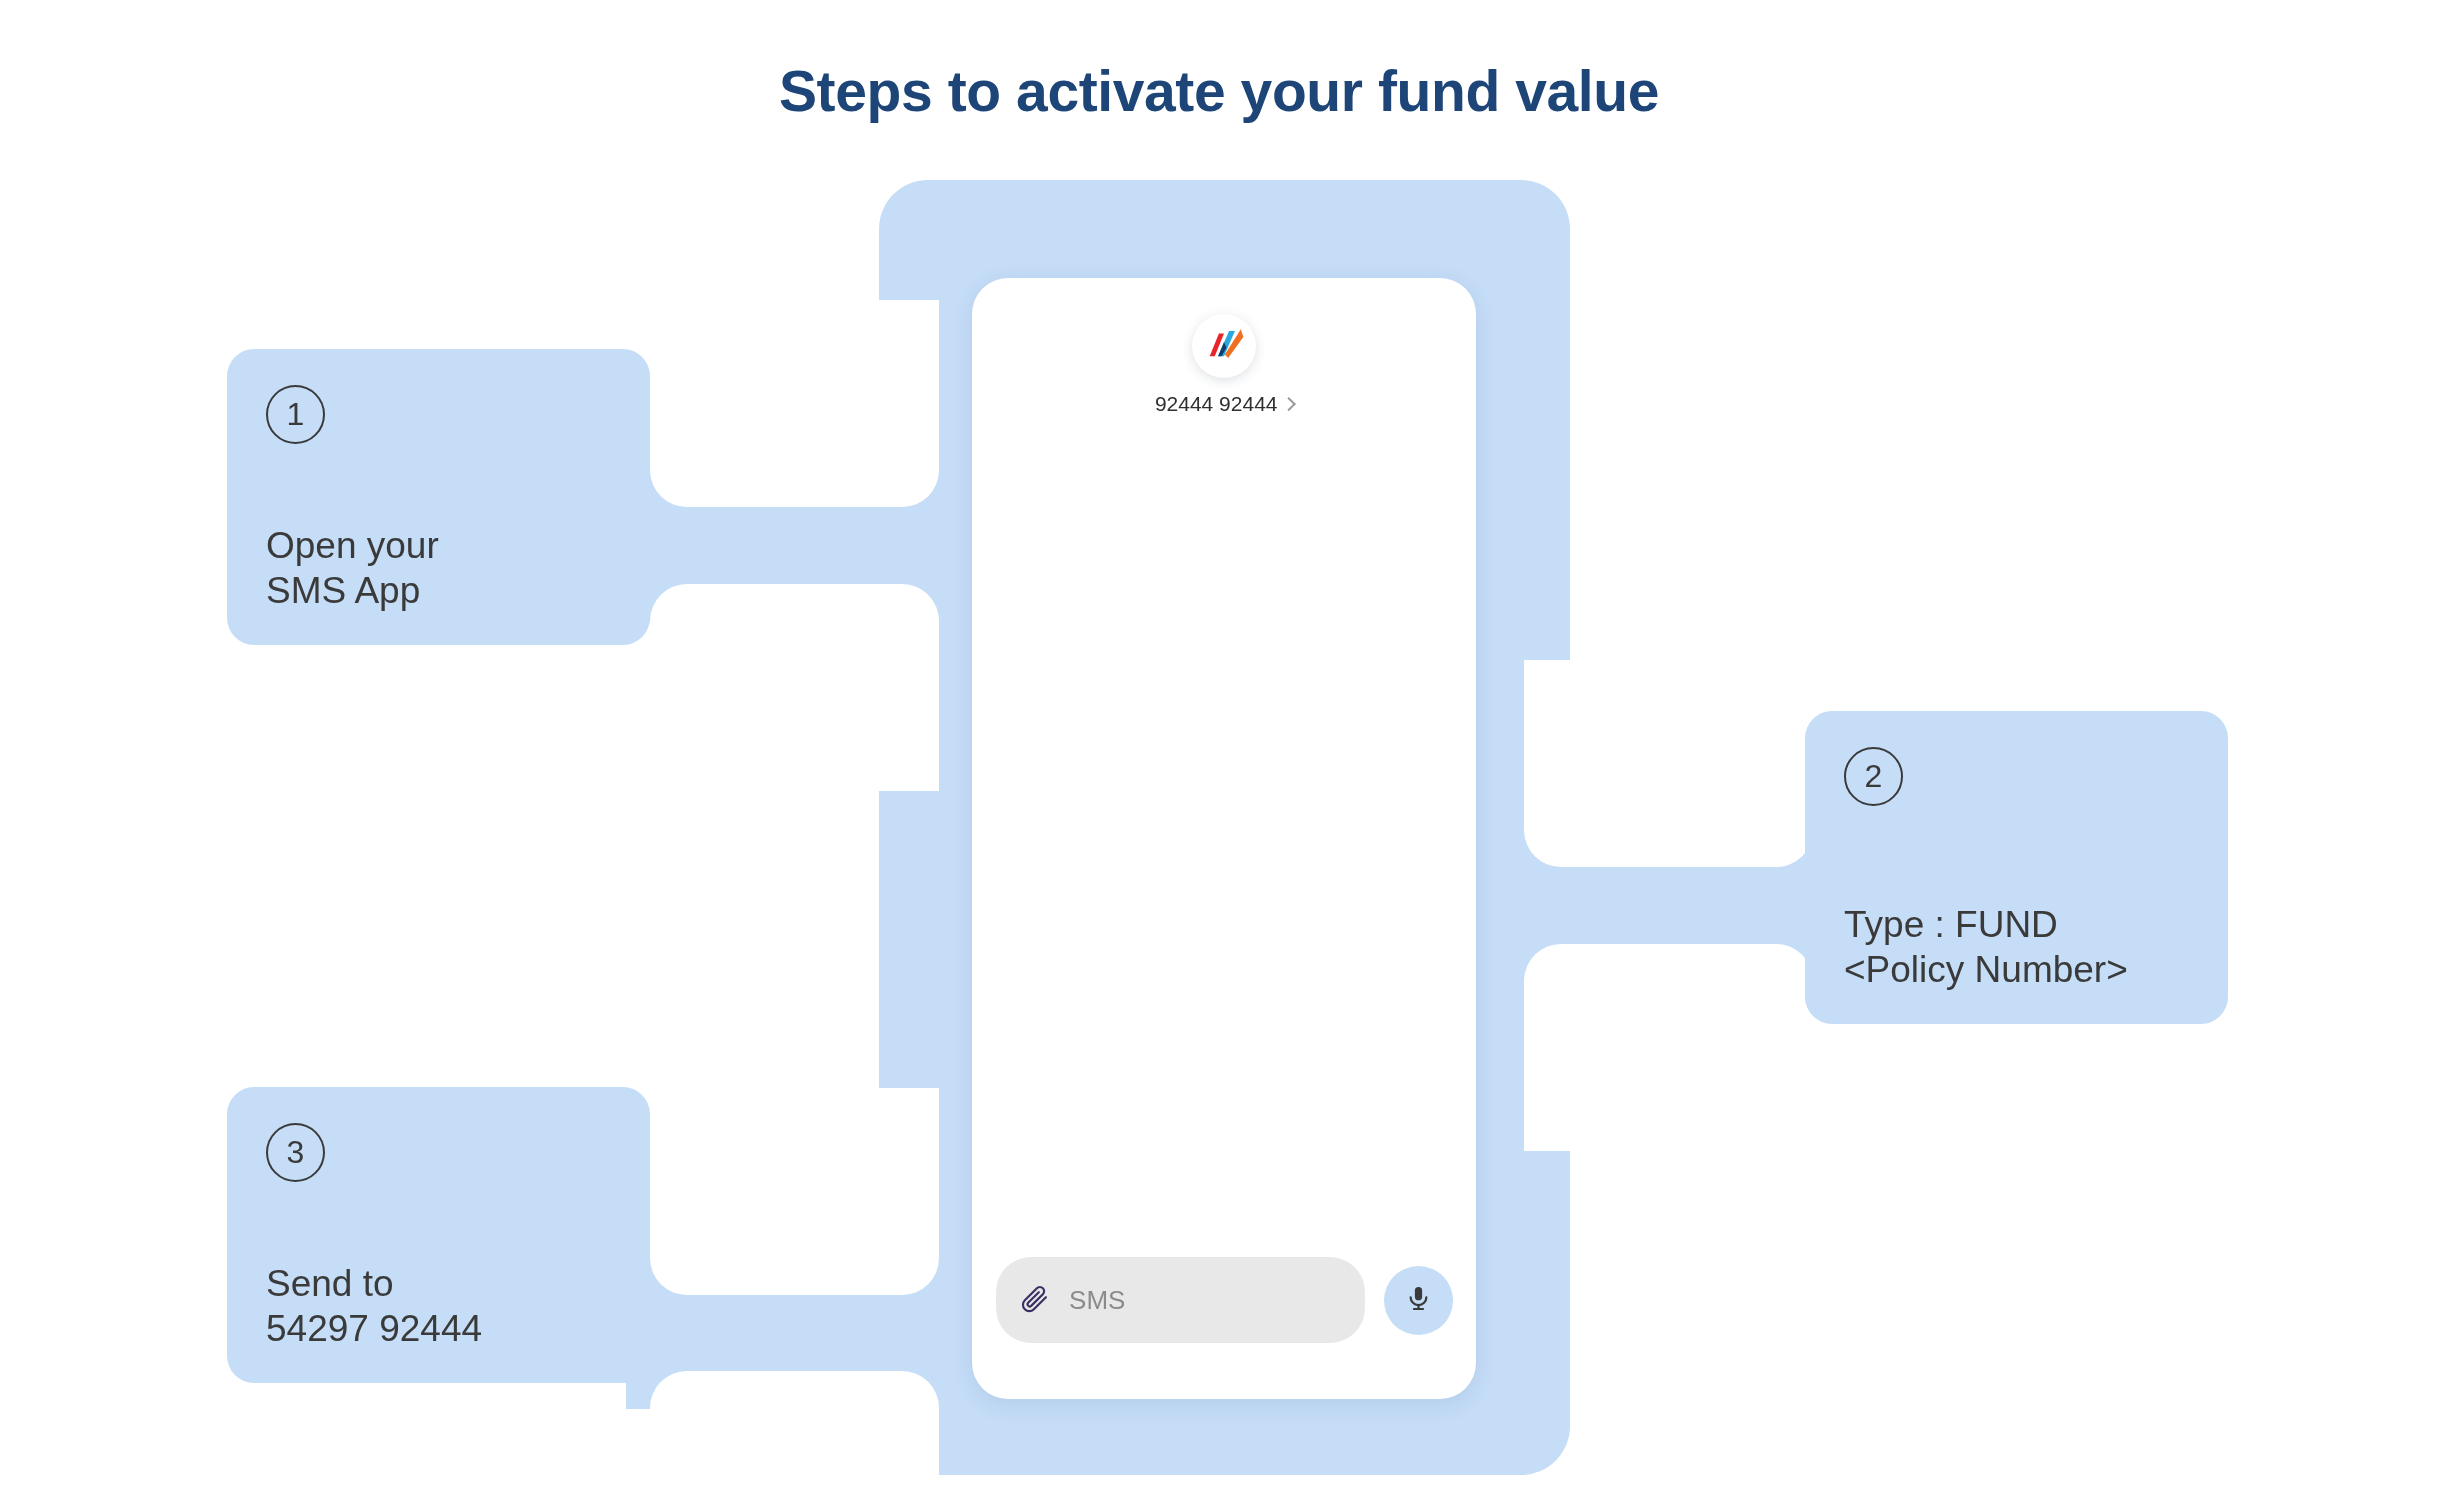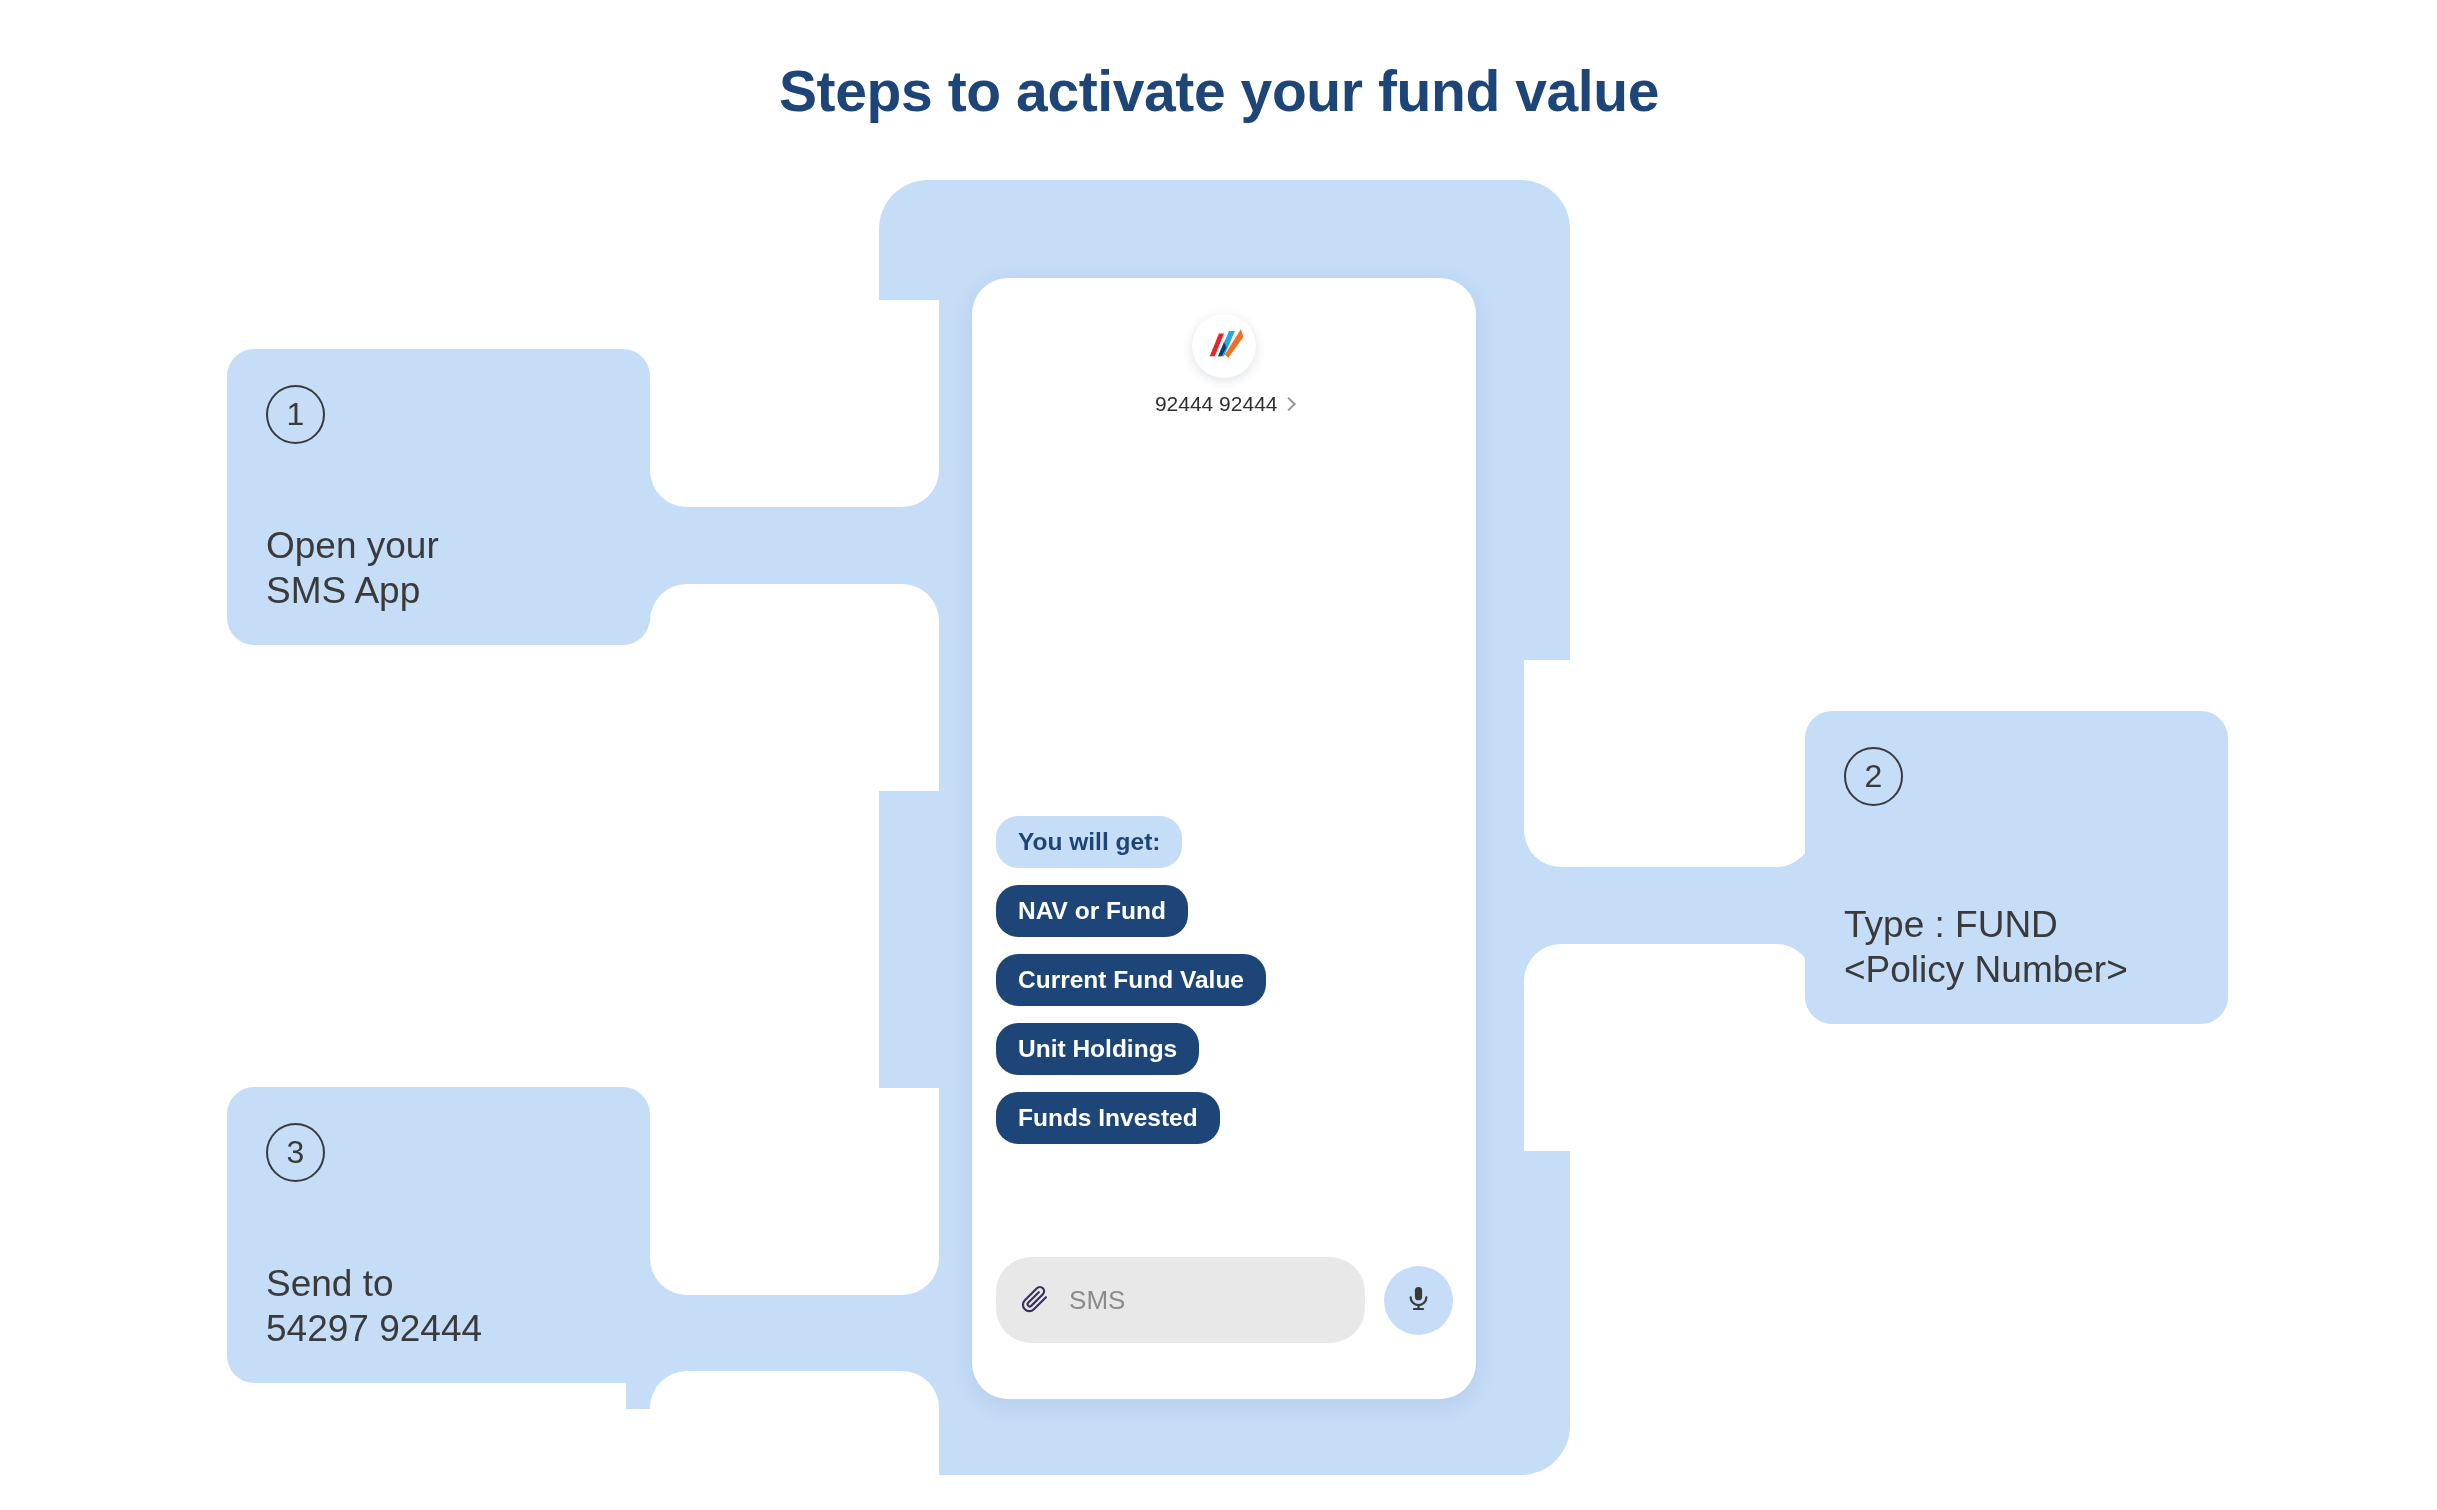--- a/index.html
+++ b/index.html
@@ -249,27 +249,20 @@
           <path d="M28 34 L47 4 L50 13 L32 38 Z" fill="#f07022"></path>
         </svg>
       </span>
     </div>
     <div class="contact-line">
       <span>92444 92444</span>
       <span class="chevron-right"></span>
     </div>
   </div>
 
-  <div class="bubbles">
-    <div class="bubble bubble-light">You will get:</div>
-    <div class="bubble bubble-dark">NAV or Fund</div>
-    <div class="bubble bubble-dark">Current Fund Value</div>
-    <div class="bubble bubble-dark">Unit Holdings</div>
-    <div class="bubble bubble-dark">Funds Invested</div>
-  </div>
 
   <div class="input-row">
     <div class="sms-input">
       <span>
         <svg width="30.5" height="30.5" viewBox="0 0 24 24" fill="none" stroke="#3b2f63" stroke-width="1.7" stroke-linecap="round" stroke-linejoin="round">
           <path d="M20.4 11.2 10.9 20.7a5 5 0 0 1-7.1-7.1l9.5-9.5a3.3 3.3 0 1 1 4.7 4.7l-9.2 9.2a1.7 1.7 0 0 1-2.4-2.4l8.4-8.4"></path>
         </svg>
       </span>
       <span class="sms-placeholder">SMS</span>
     </div>

